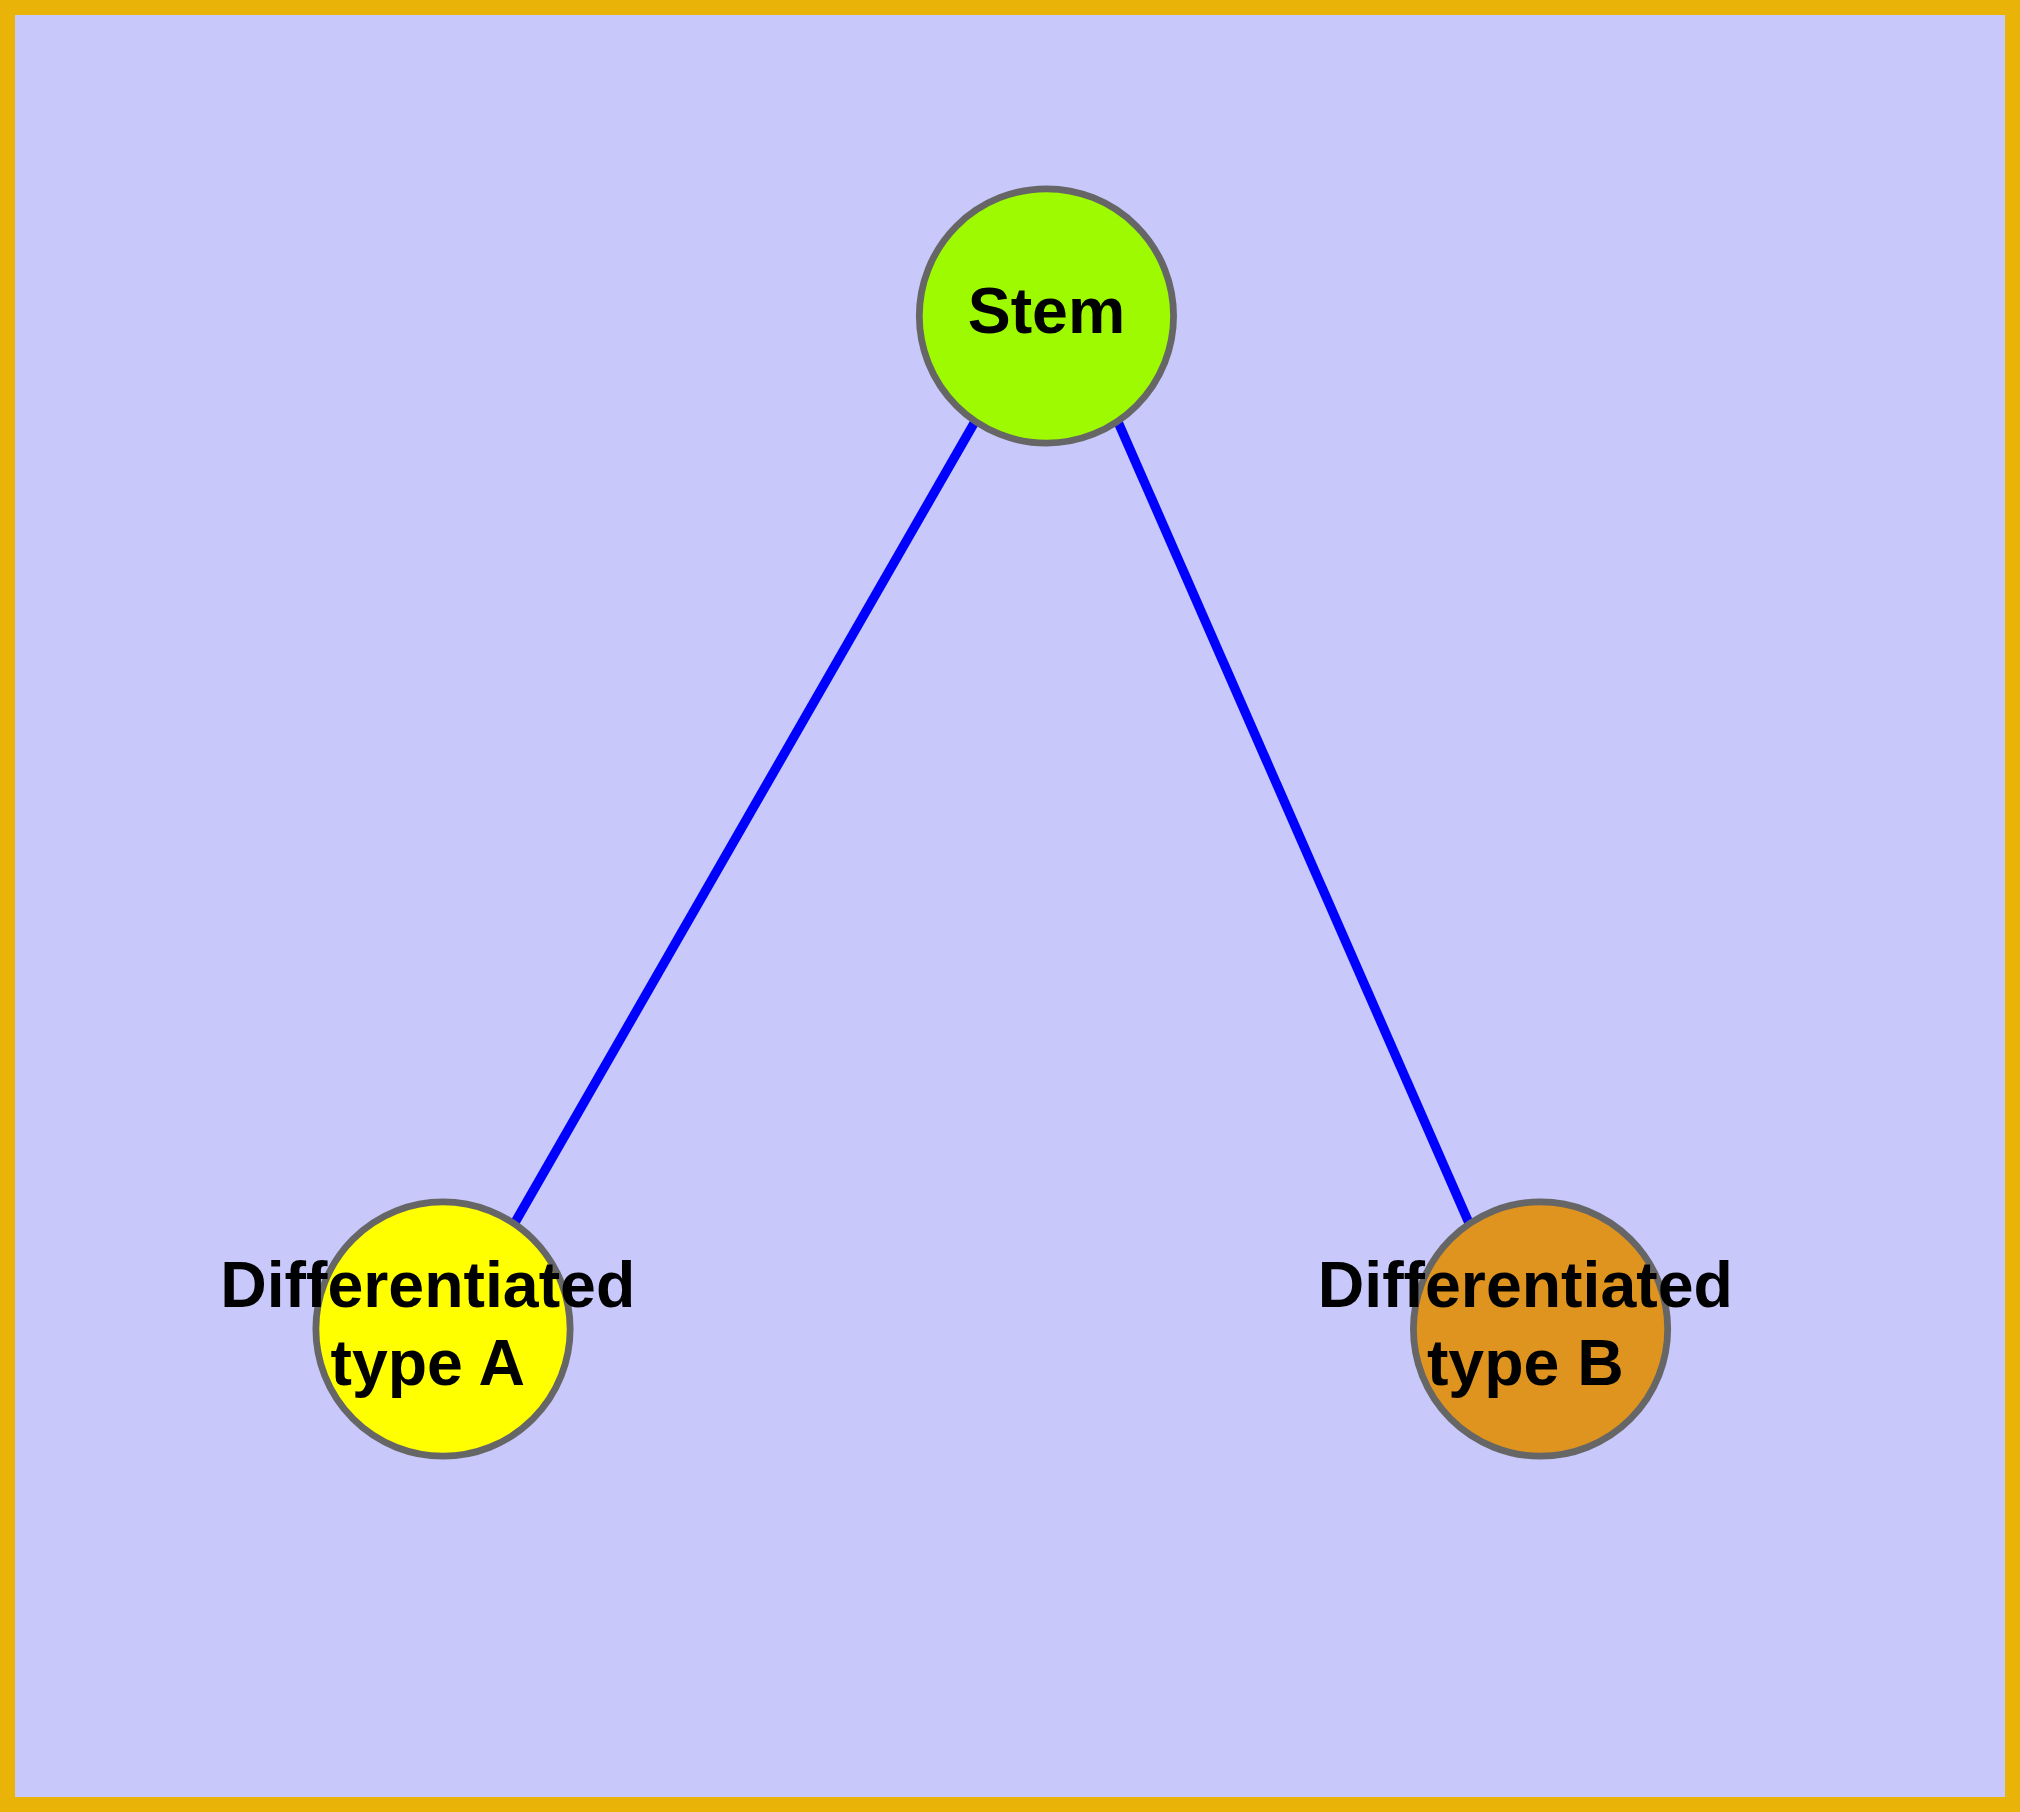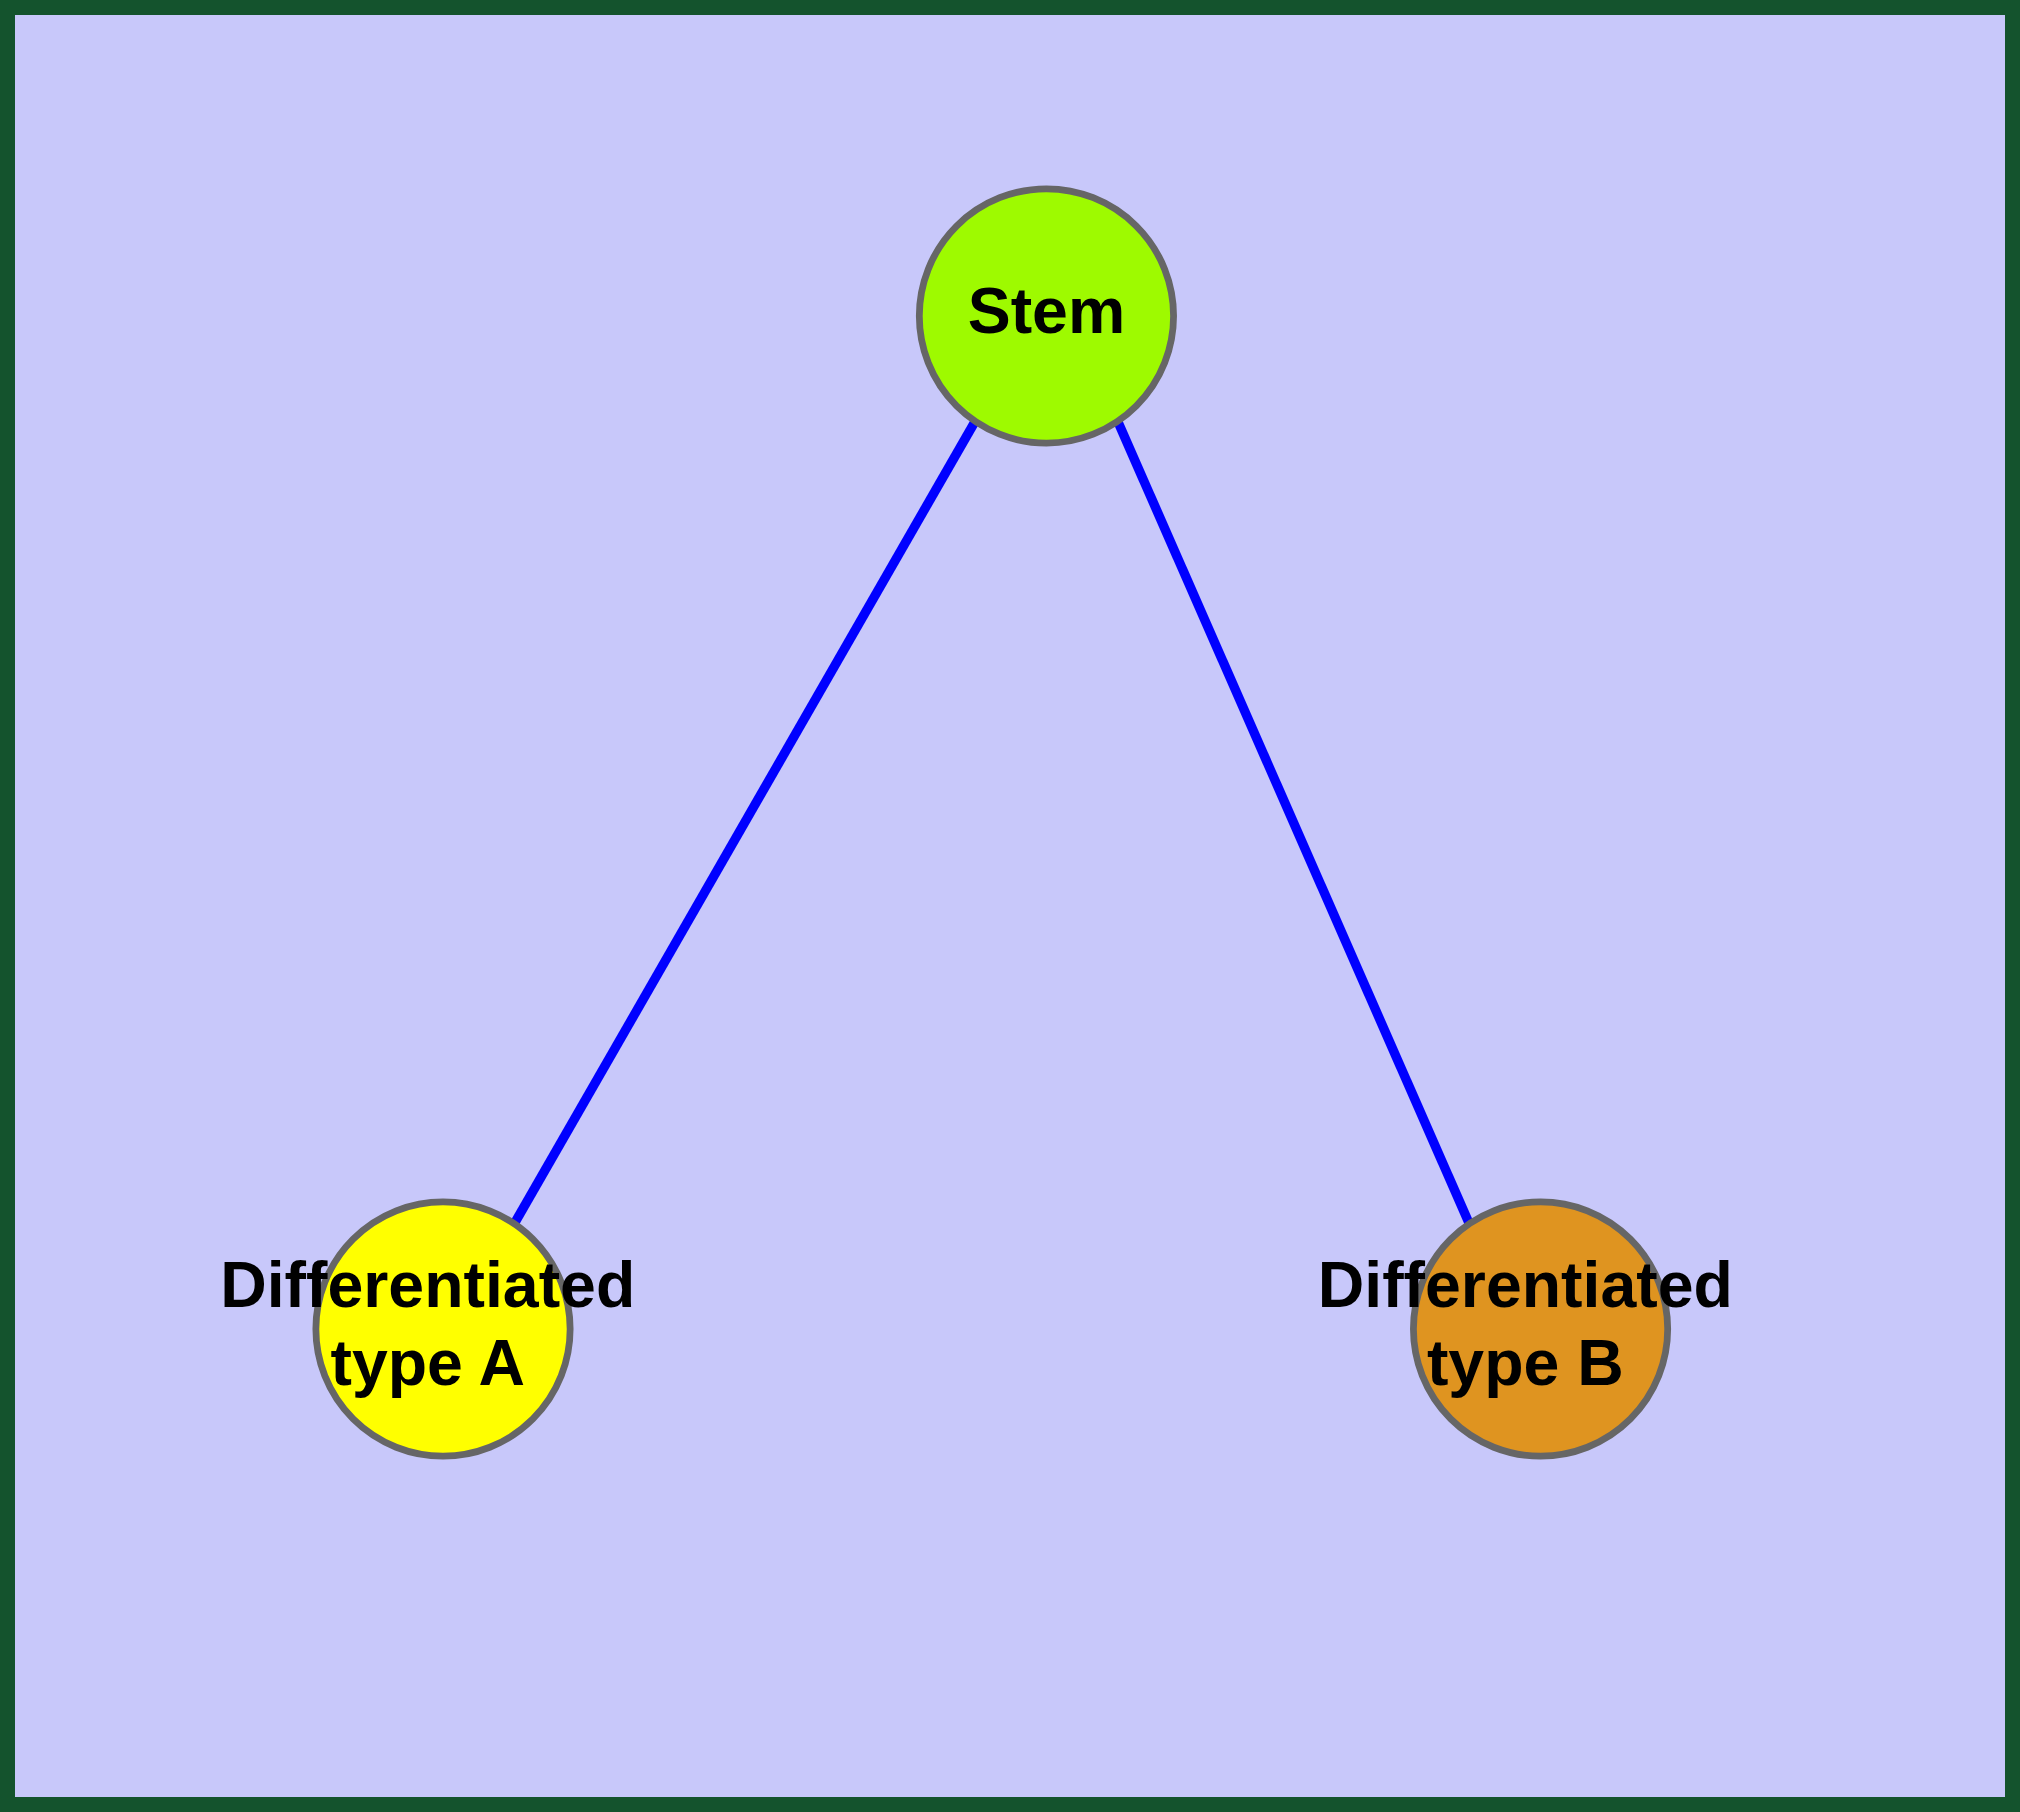--- a/index.html
+++ b/index.html
@@ -50,21 +50,21 @@
     text-anchor: middle;
     dominant-baseline: middle;
   }
   .node-label.two-line {
     font-size: 76px;
   }
 </style>
 </head>
 <body>
 
-<div id="canvas" style="background: #14532d;">
+<div id="canvas" style="background: #eab308;">
   <div id="plot-area" style="background: rgb(200, 200, 250);">
     <svg class="graph" viewBox="0 0 2348 2102" preserveAspectRatio="none">
 
       <g>
         <line class="edge-line" x1="1133" y1="479" x2="589" y2="1426" stroke="#0000ff"></line>
         <line class="edge-line" x1="1301" y1="479" x2="1716" y2="1426" stroke="#0000ff"></line>
       </g>
 
       <g>
         <circle class="node-circle" cx="1217" cy="355" r="150" fill="#9efa00" stroke="#666666"></circle>

